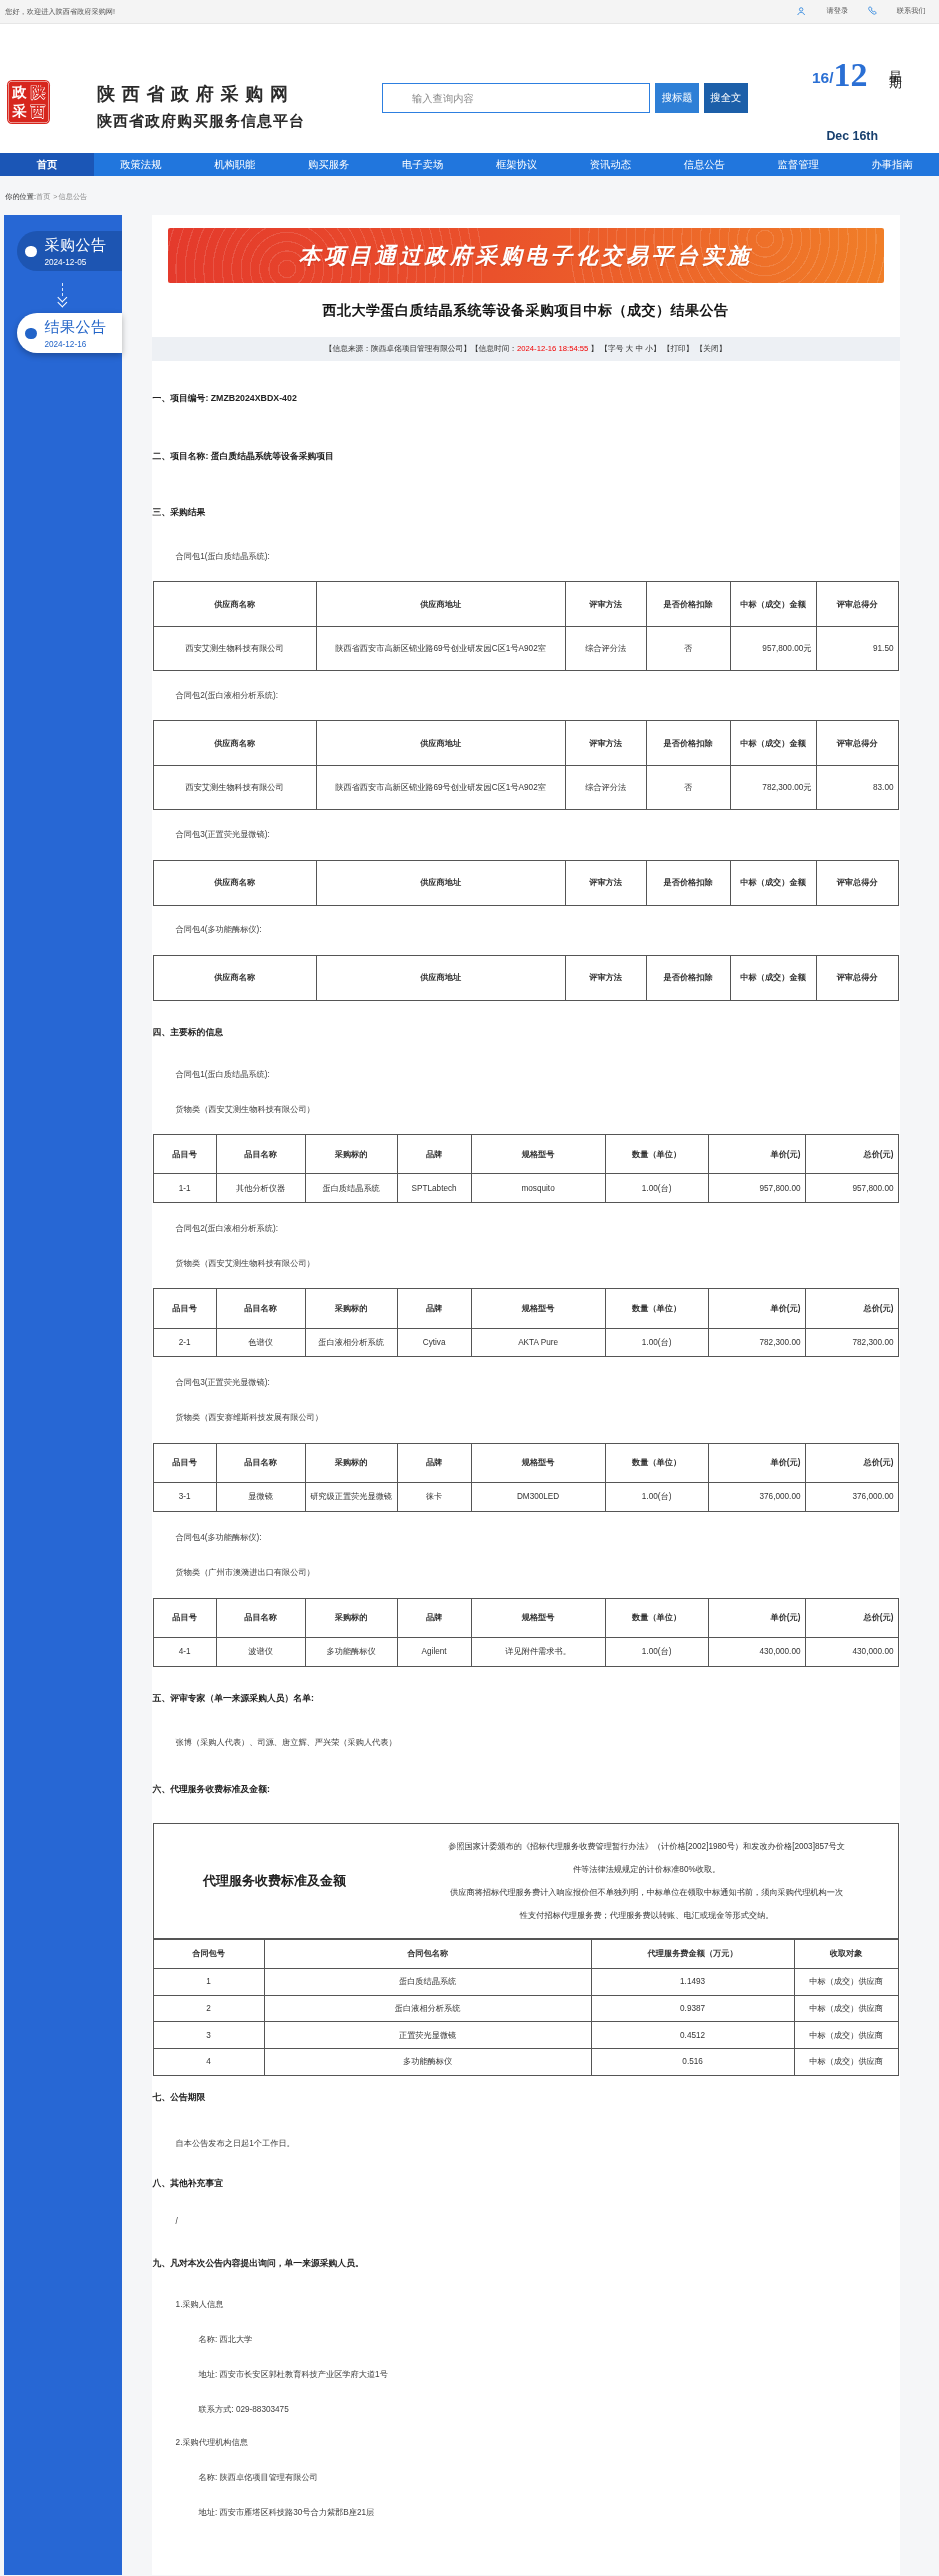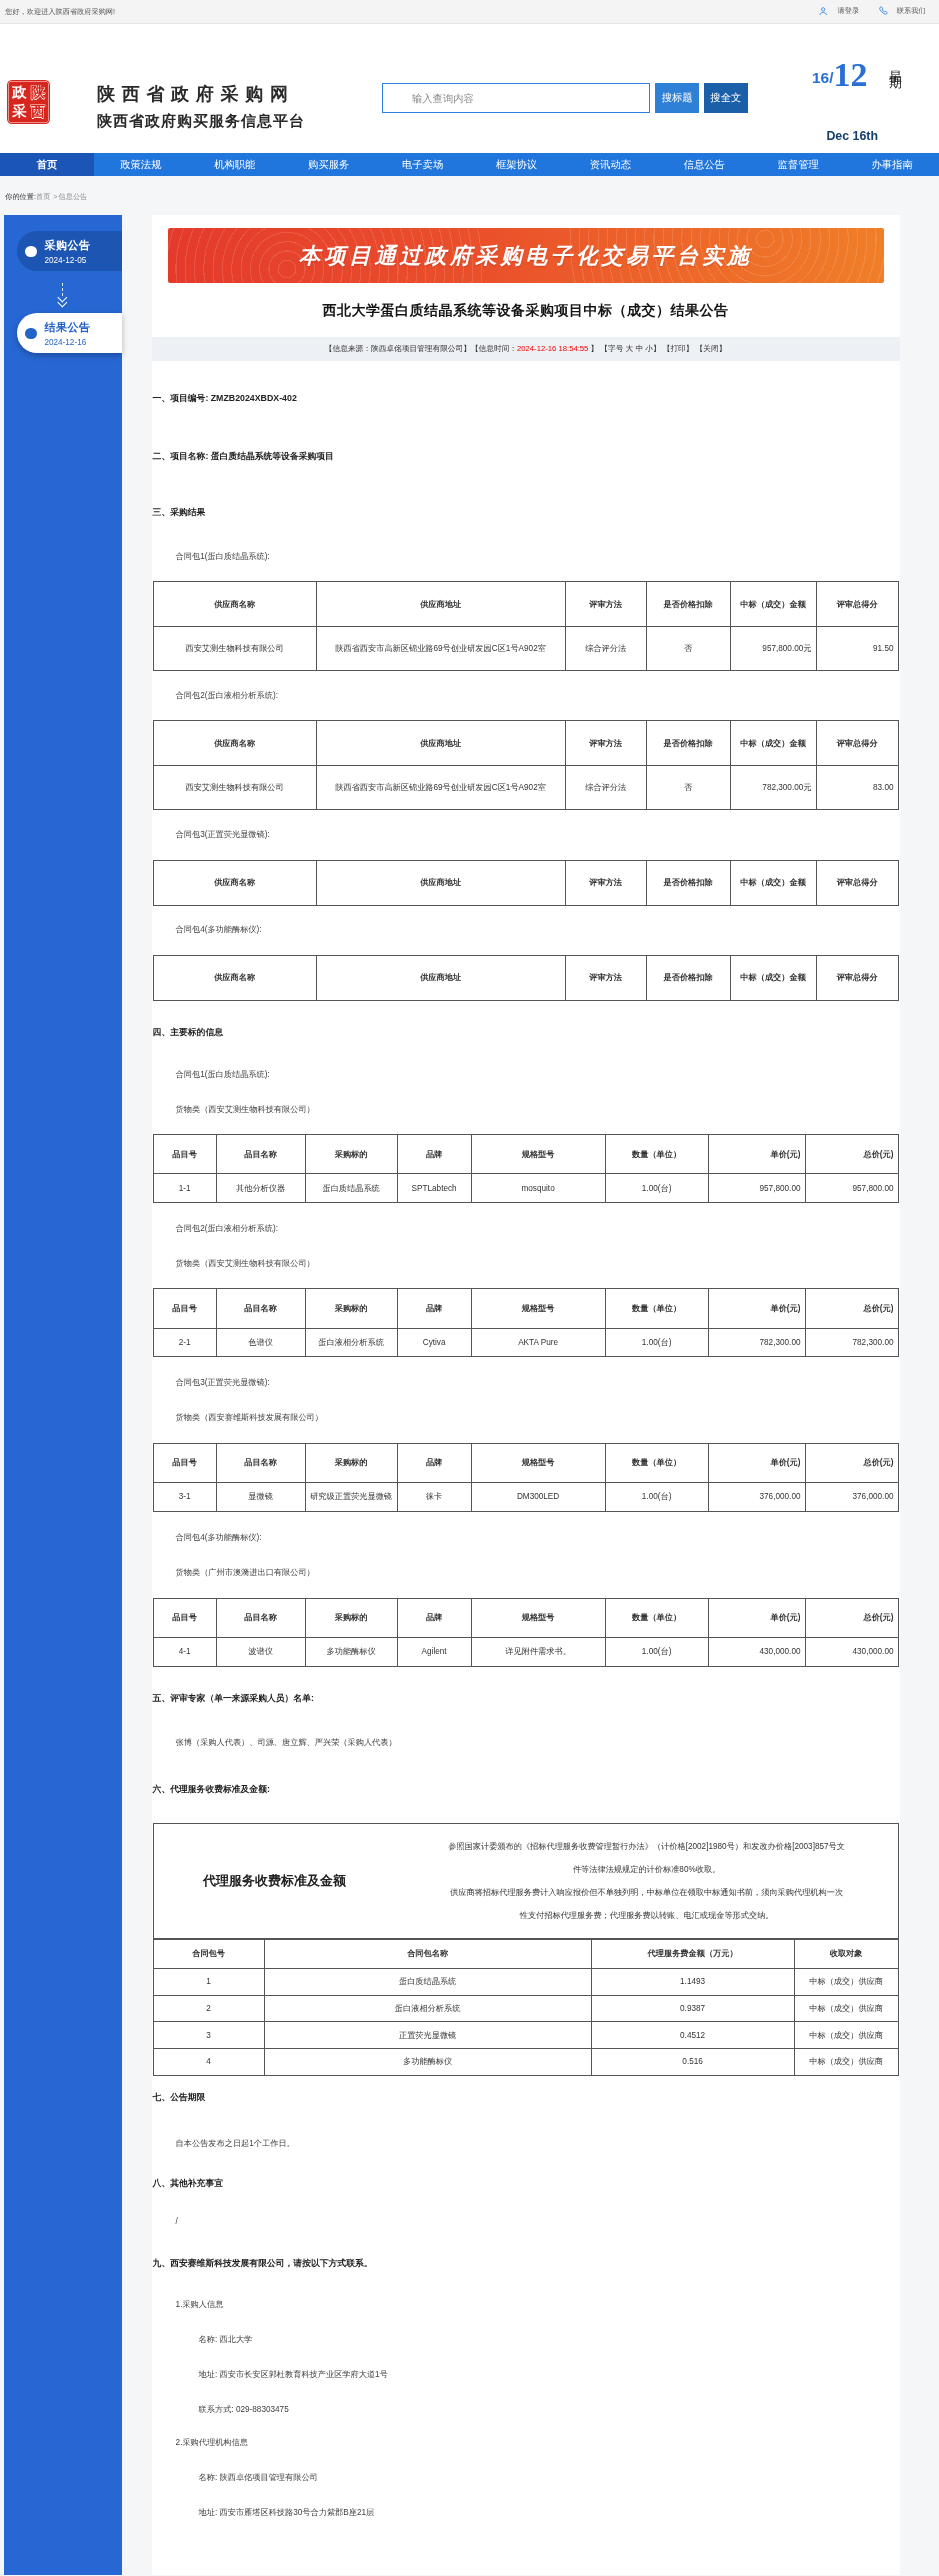--- a/index.html
+++ b/index.html
@@ -6,21 +6,21 @@
   html,body { margin:0; padding:0; }
   body {
     width:939px;
     font-family:"Liberation Sans","DejaVu Sans",sans-serif;
     color:#333; background:#fff; overflow-x:hidden;
   }
   
   .topbar { height:24px; background:#f4f4f4; border-bottom:0.5px solid #e6e6e6;
     display:flex; align-items:center; justify-content:space-between; padding:0 13.4px 0 5.2px; font-size:7.2px; color:#555; }
   .topbar-right { display:flex; align-items:center; gap:18.5px; }
-  .tb-link { display:flex; align-items:center; gap:9px; color:#555; cursor:pointer; }
+  .tb-link { display:flex; align-items:center; gap:20px; color:#555; cursor:pointer; }
   .tb-ic { width:10.3px; height:10.3px; }
   
   .header { height:129px; background:#fff; position:relative; }
   .logo { position:absolute; left:7.2px; top:56px; width:43px; height:44px; background:#d7261d;
     border-radius:5.2px; display:grid; grid-template-columns:1fr 1fr; grid-template-rows:1fr 1fr;
     padding:3.1px; box-shadow:inset 0 0 0 1px #d7261d, inset 0 0 0 1.5px #fff; }
   .logo span { display:flex; align-items:center; justify-content:center; color:#fff; font-size:14.4px; font-weight:bold; }
   .logo span.outl { color:#d7261d; text-shadow:-0.5px 0 #fff,0.5px 0 #fff,0 -0.5px #fff,0 0.5px #fff; }
   .site-title { position:absolute; left:97px; top:58px; }
   .site-name { font-size:18px; font-weight:bold; color:#2a2a2a; letter-spacing:6.7px; }
@@ -49,21 +49,21 @@
   
   .content { display:flex; align-items:stretch; margin-left:3.6px; }
   .sidebar { width:118px; flex-shrink:0; background:#2767d4; padding-top:16.5px; }
   .side-item { margin-left:13px; height:40px; border-radius:20.6px 0 0 20.6px; display:flex; align-items:center; padding-left:8.8px; cursor:pointer; }
   .side-item.inactive { background:#1d55b2; color:#fff; }
   .side-item.active { background:#fff; color:#2264c8; box-shadow:0 2.6px 6.2px rgba(0,0,0,.28); }
   .side-dot { width:11.3px; height:11.3px; border-radius:50%; flex-shrink:0; }
   .side-item.inactive .side-dot { background:#fff; }
   .side-item.active .side-dot { background:#2264c8; }
   .side-text { margin-left:7.7px; }
-  .side-label { display:block; font-size:11px; font-weight:bold; letter-spacing:0.5px; }
+  .side-label { display:block; font-size:15px; font-weight:normal; letter-spacing:0.5px; }
   .side-date { display:block; font-size:8.2px; margin-top:2.6px; }
   .side-arrow { margin:11.3px 0 8.2px; display:flex; flex-direction:column; align-items:center; }
   .side-arrow .dashline { width:0; height:13.4px; border-left:1px dashed rgba(255,255,255,.85); }
   .side-arrow .chev { width:6.7px; height:6.7px; border-right:1.5px solid #fff; border-bottom:1.5px solid #fff; transform:rotate(45deg); margin-top:-2.1px; }
   
   .main { width:748px; margin-left:30px; background:#fff; padding-bottom:57px; }
   .banner { margin:13.4px auto 0; width:716px; height:55px; border-radius:2.1px; position:relative; overflow:hidden;
     background:linear-gradient(90deg,#e43a2c 0%,#ea512b 45%,#f07e28 100%);
     display:flex; align-items:center; justify-content:center; }
   .banner::before, .banner::after { content:""; position:absolute; border-radius:50%;
@@ -530,21 +530,21 @@
           </tr>
         </tbody>
           </table>
 
         <div class="sec-h" style="margin-top:16px;">七、公告期限</div>
         <div class="body-ind">自本公告发布之日起1个工作日。</div>
 
         <div class="sec-h">八、其他补充事宜</div>
         <div class="body-ind" style="margin-top:27px;">/</div>
 
-        <div class="sec-h" style="margin-top:32px;">九、西安赛维斯科技发展有限公司，请按以下方式联系。</div>
+        <div class="sec-h" style="margin-top:32px;">九、凡对本次公告内容提出询问，单一来源采购人员。</div>
 
         <div class="c-block-title">1.采购人信息</div>
         <div class="c-line">名称: 西北大学</div>
         <div class="c-line">地址: 西安市长安区郭杜教育科技产业区学府大道1号</div>
         <div class="c-line">联系方式: 029-88303475</div>
 
         <div class="c-block-title" style="margin-top:21.6px;">2.采购代理机构信息</div>
         <div class="c-line">名称: 陕西卓佲项目管理有限公司</div>
         <div class="c-line">地址: 西安市雁塔区科技路30号合力紫郡B座21层</div>
 

